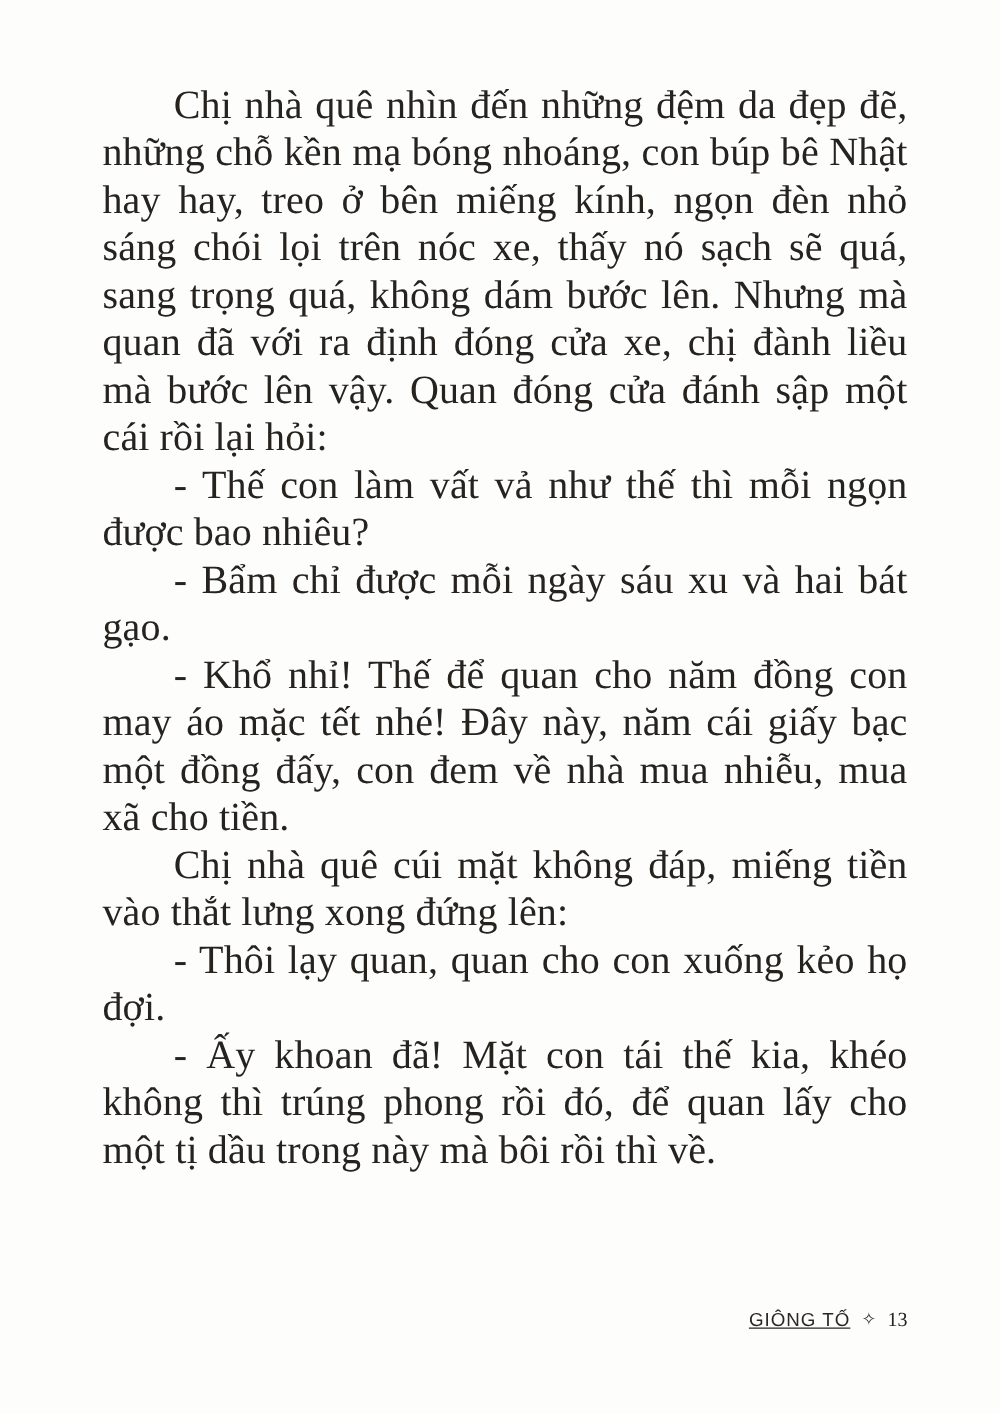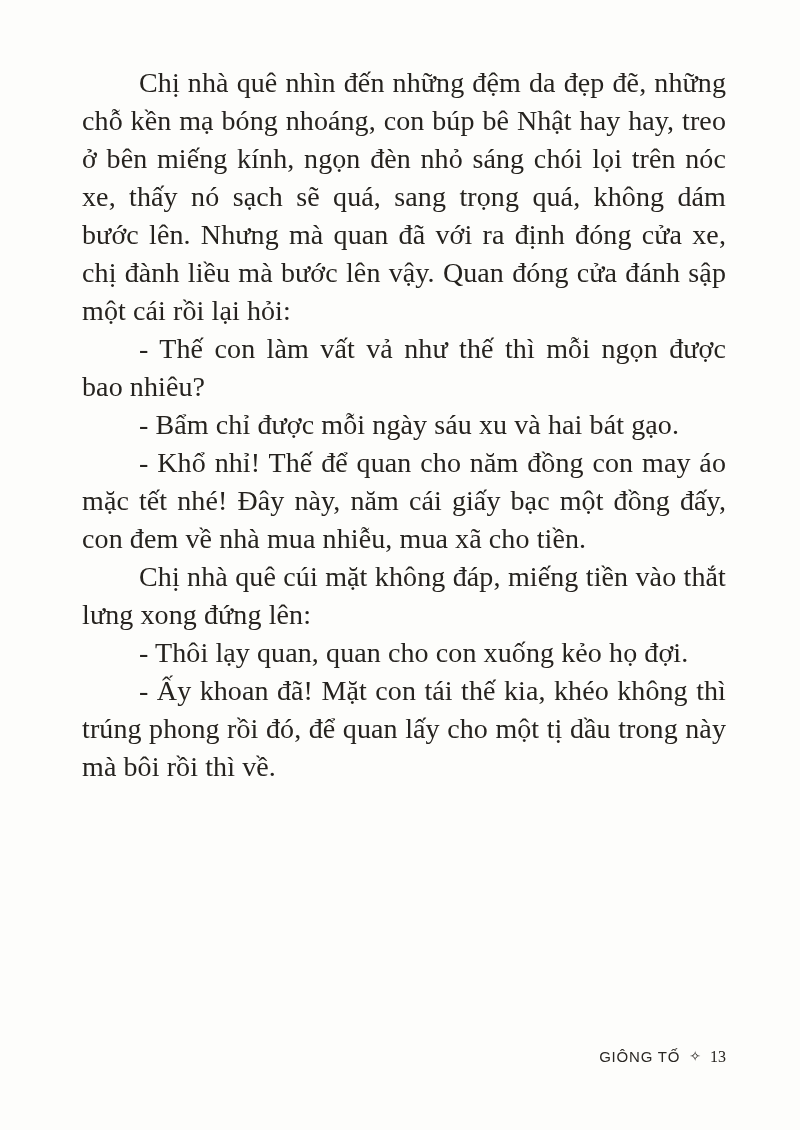--- a/index.html
+++ b/index.html
@@ -13,40 +13,41 @@
   .page {
     position: relative;
     width: 800px;
     height: 1130px;
     padding: 64px 74px 0 82px;
   }
   .text-block {
     width: 644px;
   }
   .para {
-    font-size: 28px;
+    font-size: 32px;
     line-height: 38px;
     text-align: justify;
     text-indent: 57px;
     letter-spacing: 0.1px;
   }
   .footer {
     position: absolute;
     top: 1048px;
     right: 74px;
     display: flex;
     align-items: baseline;
     gap: 9px;
     white-space: nowrap;
   }
   .footer-title {
     font-family: "Liberation Sans", sans-serif;
     font-size: 15px;
     letter-spacing: 0.8px;
     color: #2a2723;
+    text-decoration: underline;
   }
   .footer-sep {
     font-size: 14px;
     color: #2a2723;
     transform: translateY(-1px);
   }
   .footer-page {
     font-size: 16px;
     color: #26231f;
   }

